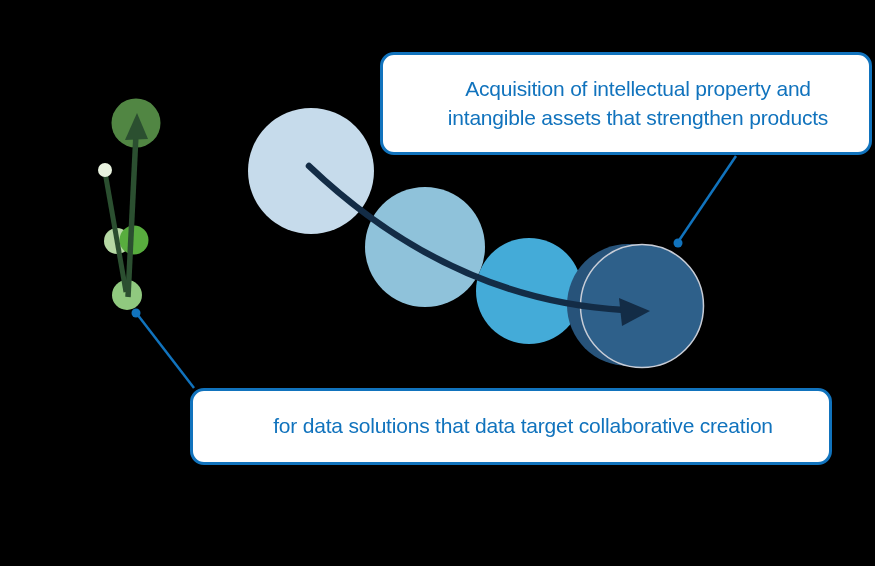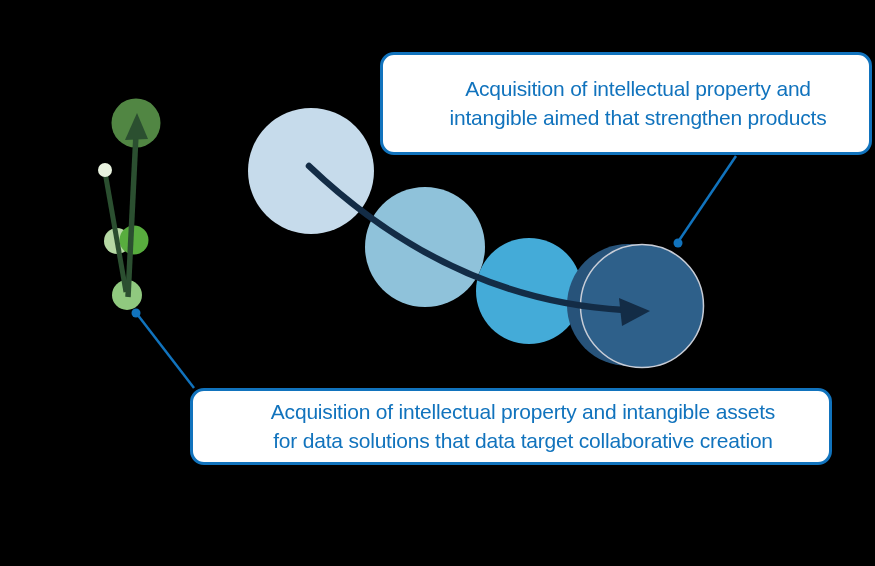--- a/index.html
+++ b/index.html
@@ -48,21 +48,20 @@
       <path d="M309,166 Q450,300 624,310" fill="none" stroke="#132c46" stroke-width="6.5" stroke-linecap="round"></path>
       <polygon points="650,311 619,298 622,326" fill="#132c46"></polygon>
       <line x1="736" y1="156" x2="678" y2="242" fill="none" stroke="#1173bd" stroke-width="2.5"></line>
       <circle cx="678" cy="243" r="4.5" fill="#1173bd"></circle>
       <line x1="137" y1="314" x2="194" y2="388" fill="none" stroke="#1173bd" stroke-width="2.5"></line>
       <circle cx="136" cy="313" r="4.5" fill="#1173bd"></circle>
     </svg>
 
   <div class="callout" id="top-callout">
     <div>Acquisition of intellectual property and</div>
-    <div>intangible aimed that strengthen products</div>
+    <div>intangible assets that strengthen products</div>
   </div>
 
   <div class="callout" id="bottom-callout">
-    <div>Acquisition of intellectual property and intangible assets</div>
     <div>for data solutions that data target collaborative creation</div>
   </div>
 
 </div>
 
 </body></html>

